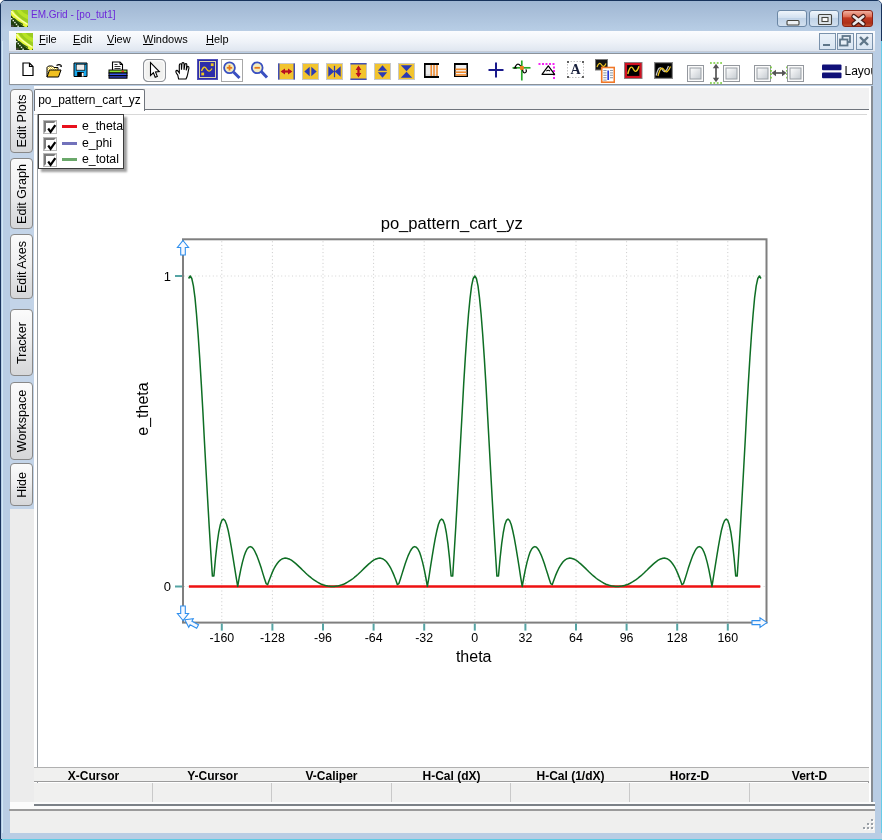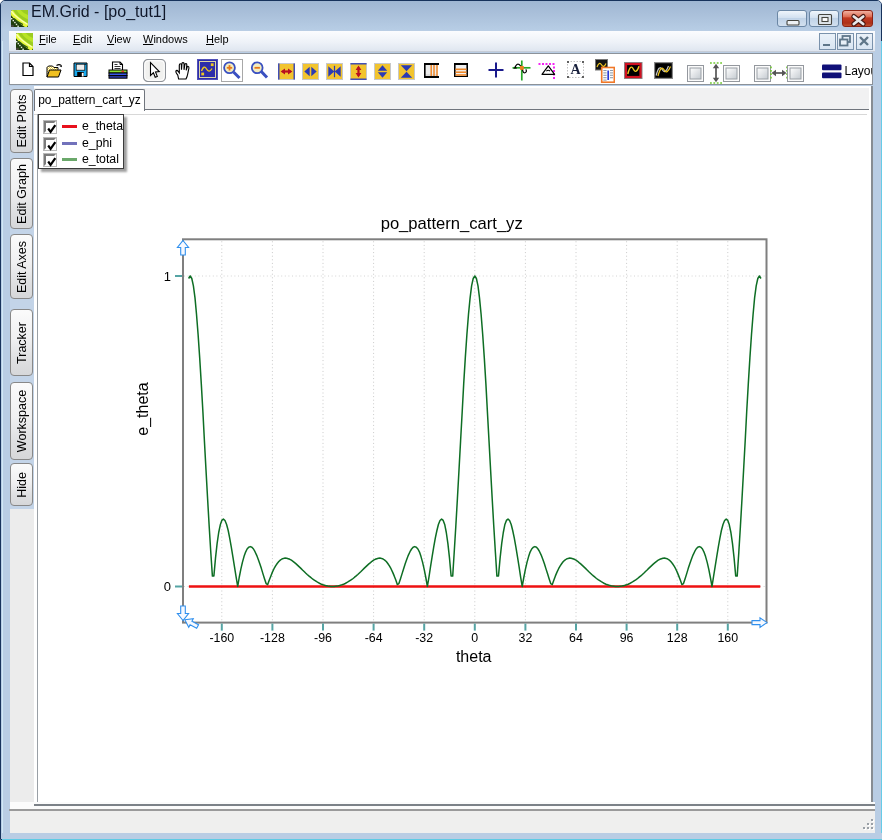--- a/index.html
+++ b/index.html
@@ -1,18 +1,18 @@
 <!DOCTYPE html>
 <html><head><meta charset="utf-8"><style>
 *{margin:0;padding:0;box-sizing:border-box}
 html,body{width:882px;height:840px;overflow:hidden;font-family:"Liberation Sans",sans-serif}
 #win{position:absolute;left:0;top:0;width:882px;height:840px;background:#b9cde4;border:1px solid #17335c;border-radius:5px 5px 0 0}
 
 #titlebar{position:absolute;left:0;top:0;width:880px;height:29px;background:linear-gradient(#9fb7d3,#aac0da 45%,#b7cde5);border-radius:4px 4px 0 0}
-#titletext{position:absolute;left:30px;top:2px;font-size:16px;color:#0f172a}
+#titletext{position:absolute;left:30px;top:8px;font-size:10px;color:#6d28d9}
 .capbtn{position:absolute;top:9px;height:17px;border:1px solid #6b87a5;border-radius:3px;background:linear-gradient(#eff5fb,#d3e1f0 45%,#bfd2e7 46%,#d2e0ef)}
 #btnmin{left:776px;width:30px}
 #btnmax{left:808px;width:30px}
 #btnclose{left:841px;width:31px;background:linear-gradient(#f0b0a0,#dd6a50 40%,#c23a22 45%,#ad3019 80%,#c0502d);border-color:#8c2314}
 
 #menubar{position:absolute;left:8px;top:30px;width:866px;height:21px;background:linear-gradient(#fbfcfe,#eef2f8 55%,#dfe6f0);border-bottom:1px solid #c6ccd6}
 .menuitem{position:absolute;top:31.5px;font-size:11px;color:#000}
 .menuitem u{text-decoration:underline}
 .mdibtn{position:absolute;top:31.5px;width:17px;height:17px;border:1.5px solid #7a92ac;background:linear-gradient(#eaf1f9,#d9e5f2)}
 
@@ -435,20 +435,39 @@
     <div class="lrow" style="top:36px">
         <div class="lcheck">
           <svg width="12" height="12">
             <path d="M2.2 5.5 L4.6 8.8 L9.3 2.2" stroke="#000" stroke-width="2.2" fill="none"></path>
           </svg>
         </div>
         <div class="ldash" style="background:#6aa86a"></div>
         <div class="ltext">e_total</div>
       </div>
   </div>
+  <div id="stattable">
+    <div id="stathead">
+      <div class="shc" style="left:0px">X-Cursor</div>
+      <div class="shc" style="left:119px">Y-Cursor</div>
+      <div class="shc" style="left:238px">V-Caliper</div>
+      <div class="shc" style="left:358px">H-Cal (dX)</div>
+      <div class="shc" style="left:477px">H-Cal (1/dX)</div>
+      <div class="shc" style="left:596px">Horz-D</div>
+      <div class="shc" style="left:716px">Vert-D</div>
+    </div>
+    <div id="statdata">
+      <div class="sdc" style="left:0;width:119px"></div>
+      <div class="sdc" style="left:119px;width:119px"></div>
+      <div class="sdc" style="left:238px;width:120px"></div>
+      <div class="sdc" style="left:358px;width:119px"></div>
+      <div class="sdc" style="left:477px;width:119px"></div>
+      <div class="sdc" style="left:596px;width:120px"></div>
+    </div>
+  </div>
   <div style="position:absolute;left:8.5px;top:801px;width:865px;height:8.5px;background:#fbfbfb"></div>
   <div id="pborder"></div>
   <div id="dline"></div>
   <div id="statusbar"></div>
   <div id="bottomframe"></div>
   <div style="position:absolute;left:880px;top:40px;width:1px;height:792px;background:#66cbe8"></div>
   <div style="position:absolute;left:1px;top:40px;width:1px;height:792px;background:#cfe8f6"></div>
   <div class="grip" style="left:862px;top:826px"></div>
   <div class="grip" style="left:866px;top:826px"></div>
   <div class="grip" style="left:870px;top:826px"></div>

